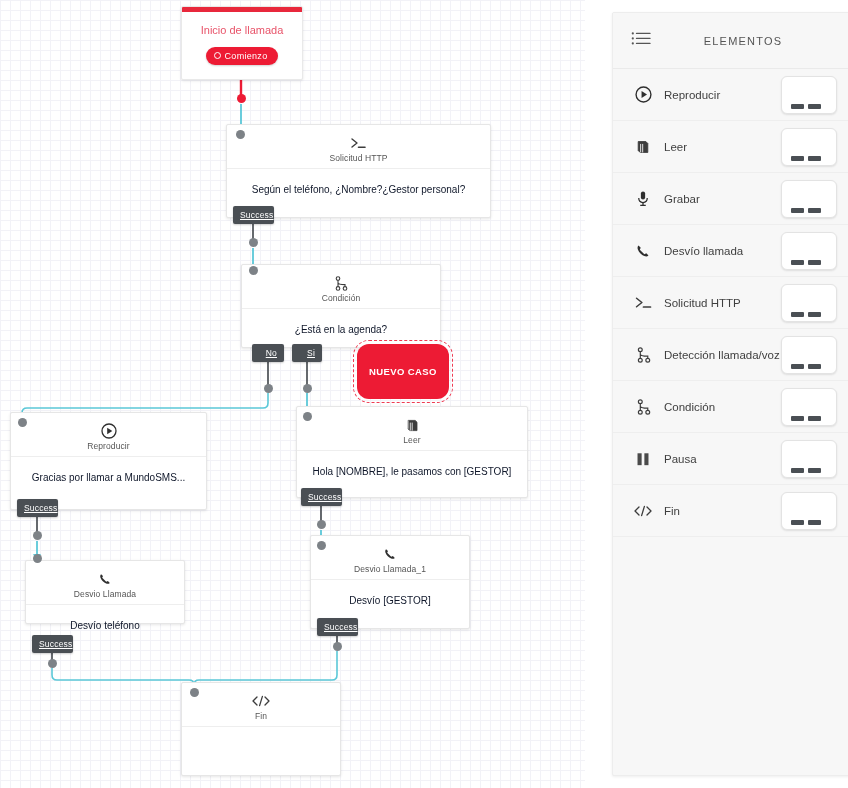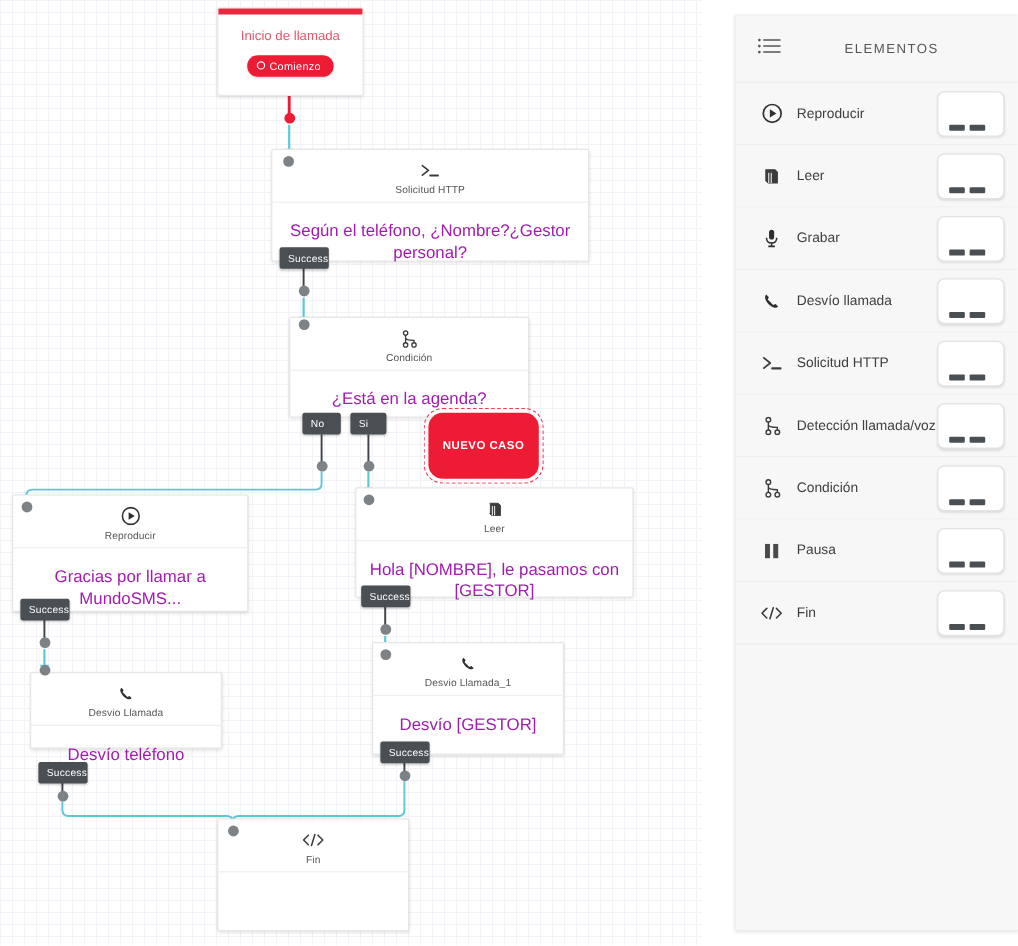--- a/index.html
+++ b/index.html
@@ -35,21 +35,21 @@
   .node-head {
     text-align: center;
     padding-top: 9px;
     padding-bottom: 5px;
     border-bottom: 1px solid #eeeeee;
   }
   .node-icon { display: block; font-size: 15px; color: #3c3c3c; line-height: 16px; height: 17px; }
   .node-icon svg { display: inline-block; vertical-align: middle; }
   .node-type { display: block; font-size: 8.5px; color: #555; letter-spacing: .1px; margin-top: 2px; }
   .node-body {
-    font-size: 14px; color: #a21caf;
+    font-size: 10px; color: #0f172a;
     padding: 14px 10px; text-align: center; line-height: 1.3;
   }
 
   
   .node-start { border: 1px solid #e9e9e9; }
   .start-bar { height: 5px; background: #e8283c; border-radius: 1px 1px 0 0; }
   .start-title { text-align: center; font-size: 11px; color: #e8546a; padding: 12px 0 9px; }
   .start-badge-wrap { text-align: center; padding-bottom: 14px; }
   .pill {
     display: inline-flex; align-items: center; gap: 4px;
@@ -61,22 +61,23 @@
   .pill .ring {
     width: 7px; height: 7px; border: 1.4px solid #fff; border-radius: 50%;
   }
 
   
   .chip {
     position: absolute;
     background: #4a4f54; color: #fff;
     font-size: 8.5px; letter-spacing: .2px;
     padding: 4px 7px; border-radius: 2px;
-    text-align: left; white-space: nowrap;
+    text-align: right; white-space: nowrap;
     box-shadow: 0 1px 2px rgba(0,0,0,.2);
+    text-decoration: underline;
   }
 
   
   .newcase {
     position: absolute;
     border: 1px dashed #ef3b52;
     border-radius: 16px;
     padding: 3px;
   }
   .newcase span {

